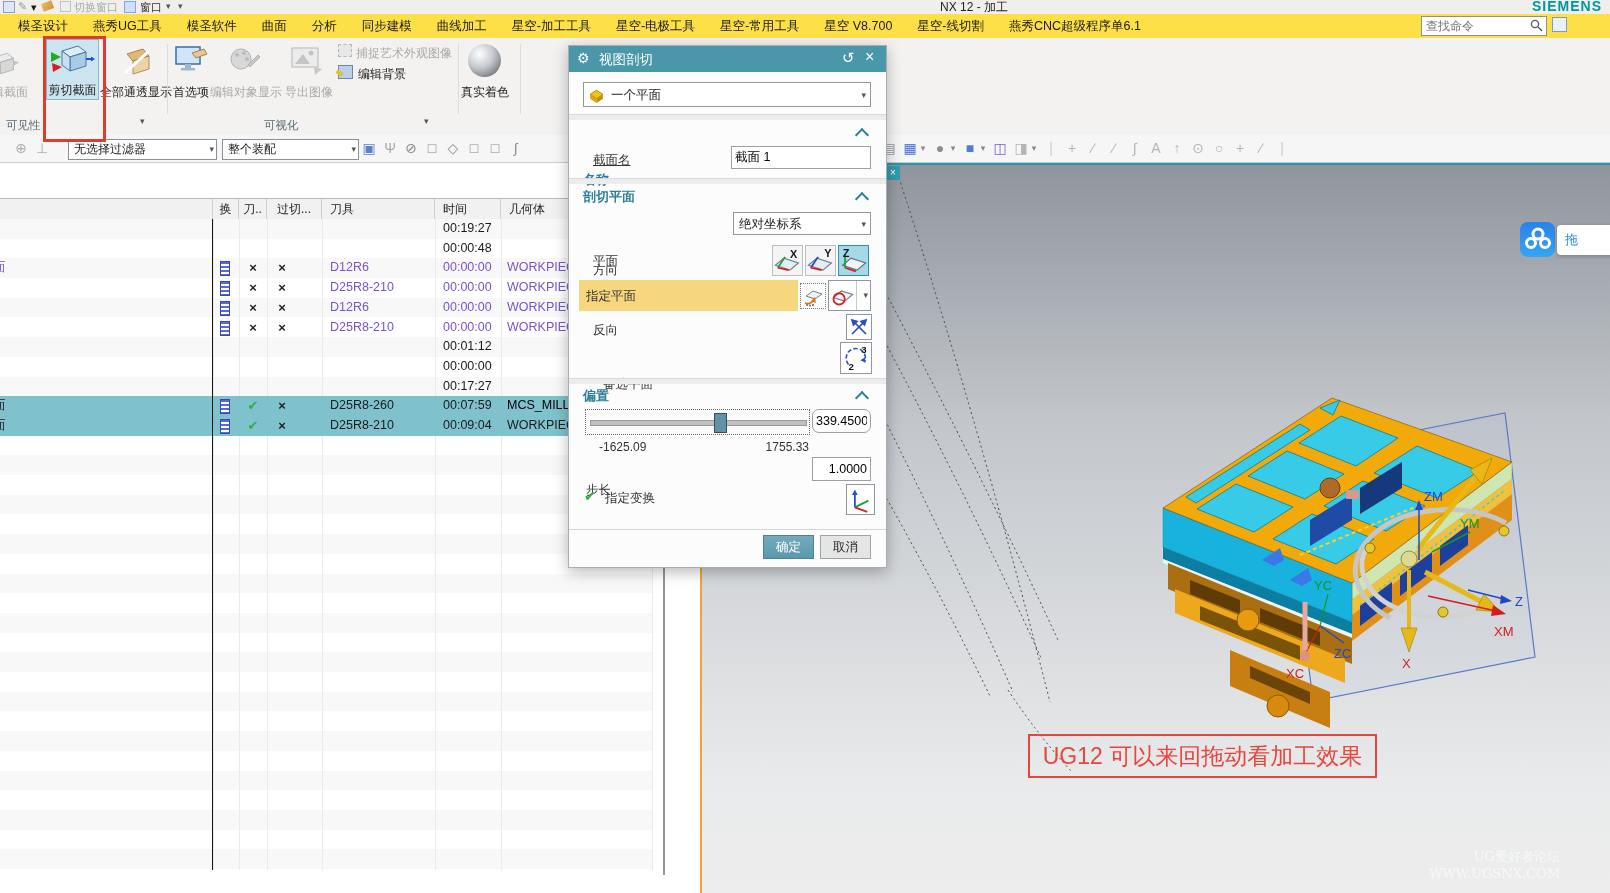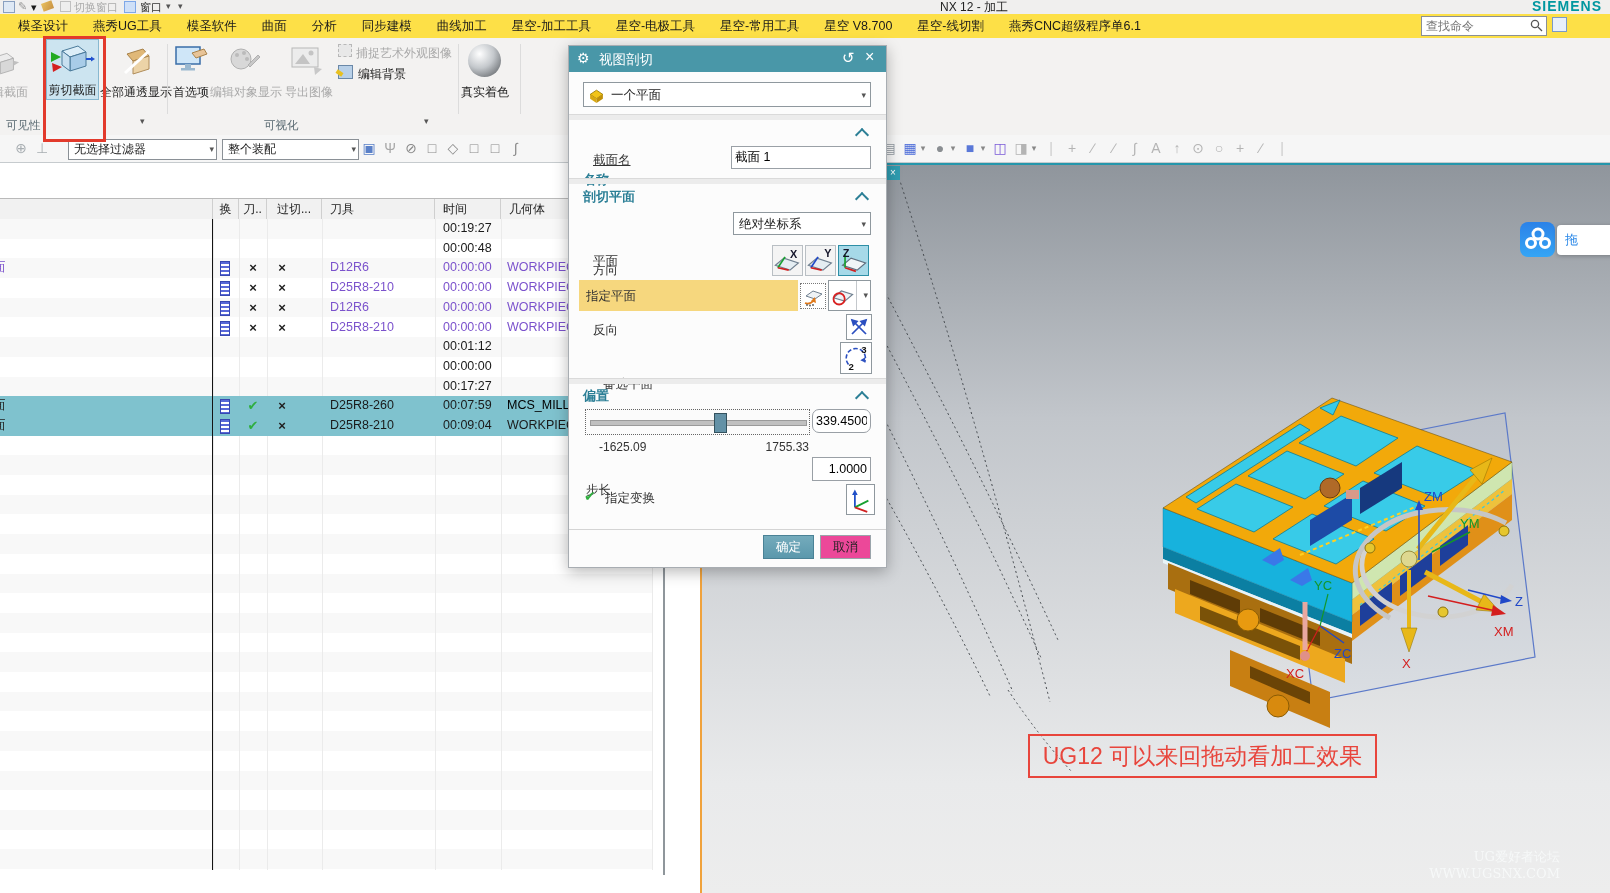--- a/index.html
+++ b/index.html
@@ -537,21 +537,21 @@
     <div class="sq-btn" style="left:277px;top:438px;width:29px;height:31px;">
       <svg width="27" height="29" viewBox="0 0 24 24">
           <line x1="7" y1="19" x2="7" y2="6" stroke="#2050c8" stroke-width="1.6"></line>
       <polygon points="7,3 4.5,8 9.5,8" fill="#2050c8"></polygon>
           <line x1="7" y1="19" x2="19" y2="13" stroke="#18a030" stroke-width="1.6"></line>
       <line x1="7" y1="19" x2="18" y2="23" stroke="#d02020" stroke-width="1.6"></line>
         </svg>
     </div>
     <div class="abs" style="left:0;top:483px;width:100%;height:1px;background:#d4d4d4;"></div>
     <div class="dlg-btn" style="left:194px;top:489px;background:linear-gradient(#74abbc,#5b98ac);color:#fff;border-color:#4a8296;">确定</div>
-    <div class="dlg-btn" style="left:251px;top:489px;background:#ec4899;color:#222;">取消</div>
+    <div class="dlg-btn" style="left:251px;top:489px;background:#e5e5e5;color:#222;">取消</div>
   </div>
 
   <div class="abs" id="netdisk" style="left:1520px;top:222px;">
     <div style="position:absolute;left:0;top:0;width:35px;height:35px;border-radius:8px;background:linear-gradient(#2b82e8,#35a5f5);">
       <svg width="35" height="35" viewBox="0 0 35 35">
           <g fill="none" stroke="#fff" stroke-width="3">
         <circle cx="11" cy="21" r="4.5"></circle>
             <circle cx="18" cy="12" r="5"></circle>
             <circle cx="25" cy="21" r="4.5"></circle>
           </g>

